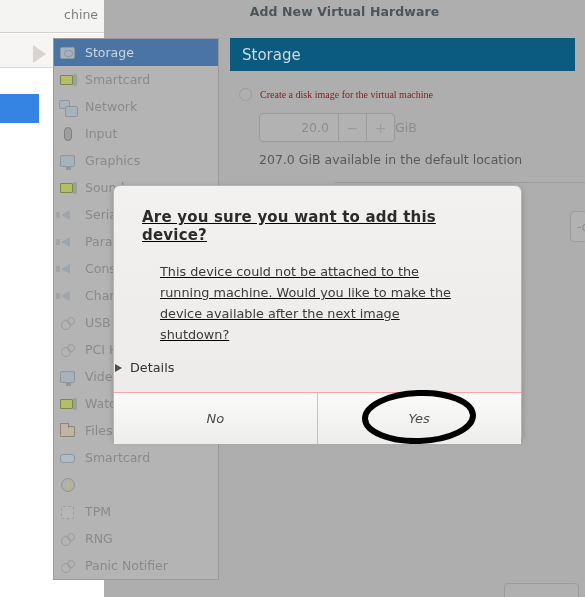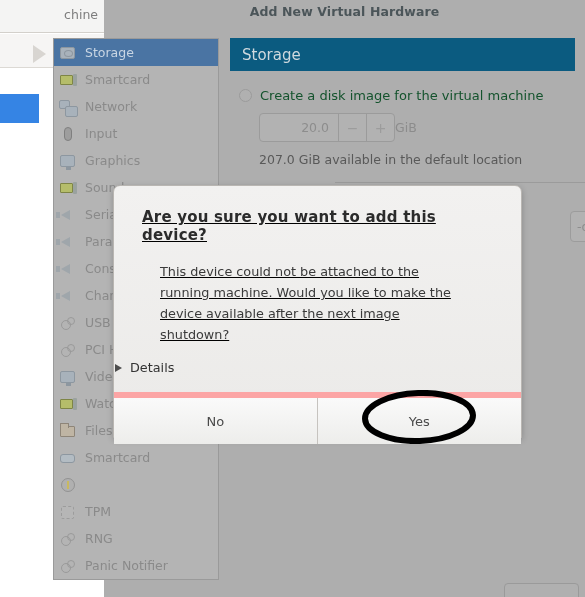--- a/index.html
+++ b/index.html
@@ -171,21 +171,21 @@
   .panel-header-text { color: #cfd9de; font-size: 15px; }
 
   .opt-row {
     position: absolute; left: 135px; top: 88px;
     display: flex; align-items: center; gap: 8px;
   }
   .radio {
     width: 13px; height: 13px; border-radius: 50%;
     border: 1.5px solid #9b9b9b; background: #b0b0b0;
   }
-  .opt-label { color: #14532d; font-size: 13px; }
+  .opt-label { color: #7f1d1d; font-size: 10px; font-family: Liberation Serif, serif; }
 
   .spin-wrap {
     position: absolute; left: 155px; top: 113px;
     display: flex; align-items: center; 
   }
   .spinbox {
     display: flex; align-items: stretch; height: 29px;
     border: 1px solid #9b9b9b; border-radius: 4px;
     background: #b2b2b2; overflow: hidden;
   }
@@ -248,21 +248,22 @@
     width: 0; height: 0;
     border-left: 7px solid #4d4d4d;
     border-top: 4.5px solid transparent;
     border-bottom: 4.5px solid transparent;
   }
   .details-label { color: #333333; font-size: 12.8px; }
 
   .confirm-btnrow {
     position: absolute; left: 114px; top: 392px; width: 407px; height: 52px;
     display: flex;
-    border-top: 6px solid #fca5a5;
+    border-top: 1px solid #fca5a5;
+    font-style: italic;
   }
   .cbtn {
     flex: 1 1 50%;
     display: flex; align-items: center; justify-content: center;
     background: linear-gradient(#fafafa, #ededeb);
     color: #4a4a4a; font-size: 13px;
   }
   .cbtn.no { border-right: 1px solid #c6c3bf; }
 
   

